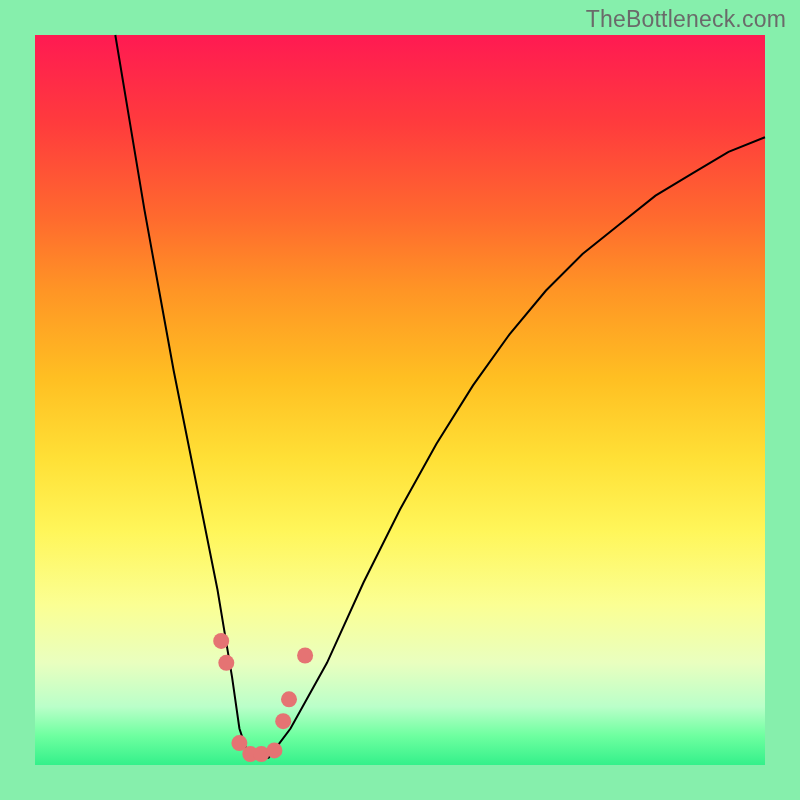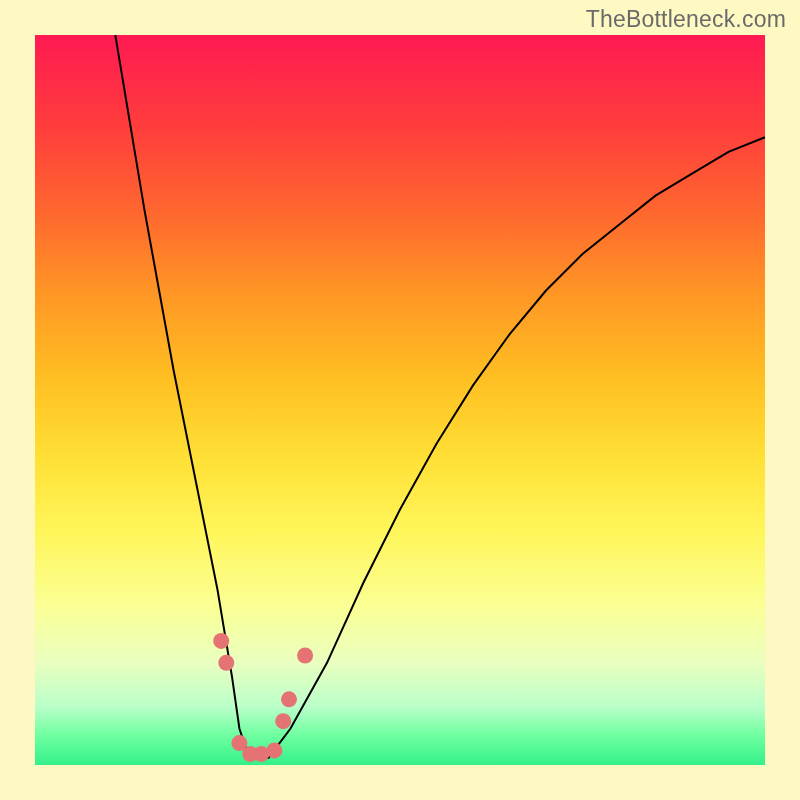--- a/index.html
+++ b/index.html
@@ -8,21 +8,21 @@
     width: 800px;
     height: 800px;
     background: #000;
     font-family: Arial, Helvetica, sans-serif;
     overflow: hidden;
   }
   .frame {
     position: relative;
     width: 800px;
     height: 800px;
-    background: #fef9c3;
+    background: #86efac;
   }
   .plot-area {
     position: absolute;
     left: 35px;
     top: 35px;
     width: 730px;
     height: 730px;
     background: linear-gradient(
       to bottom,
       #ff1a52 0%,

